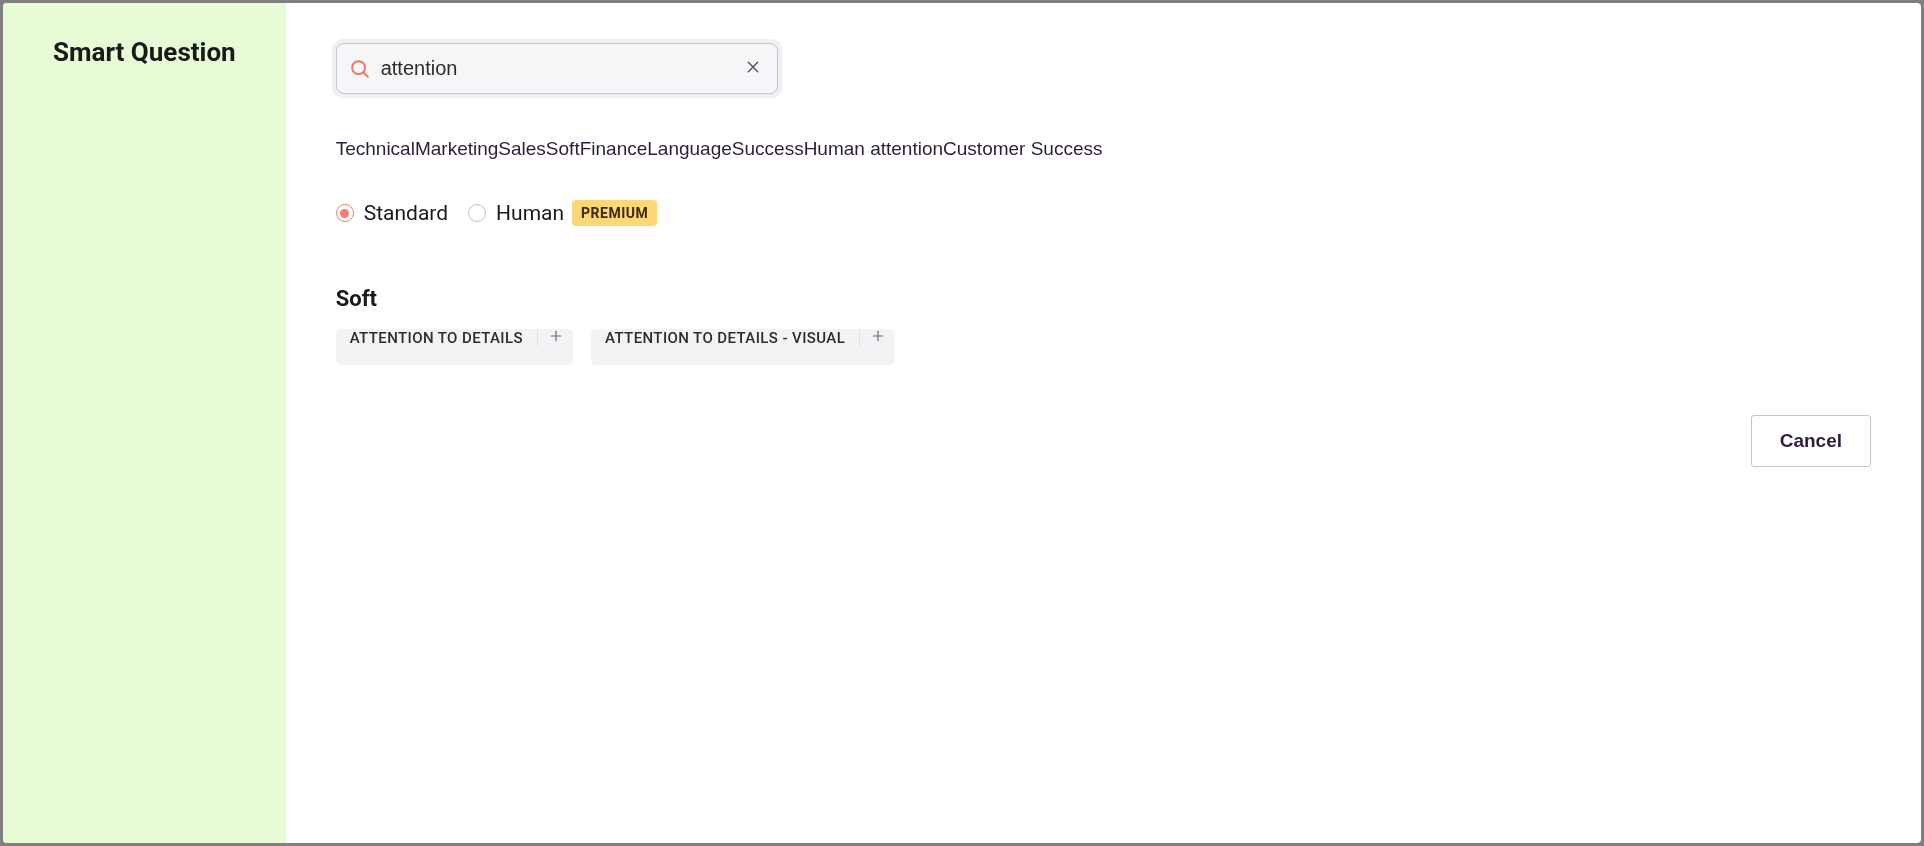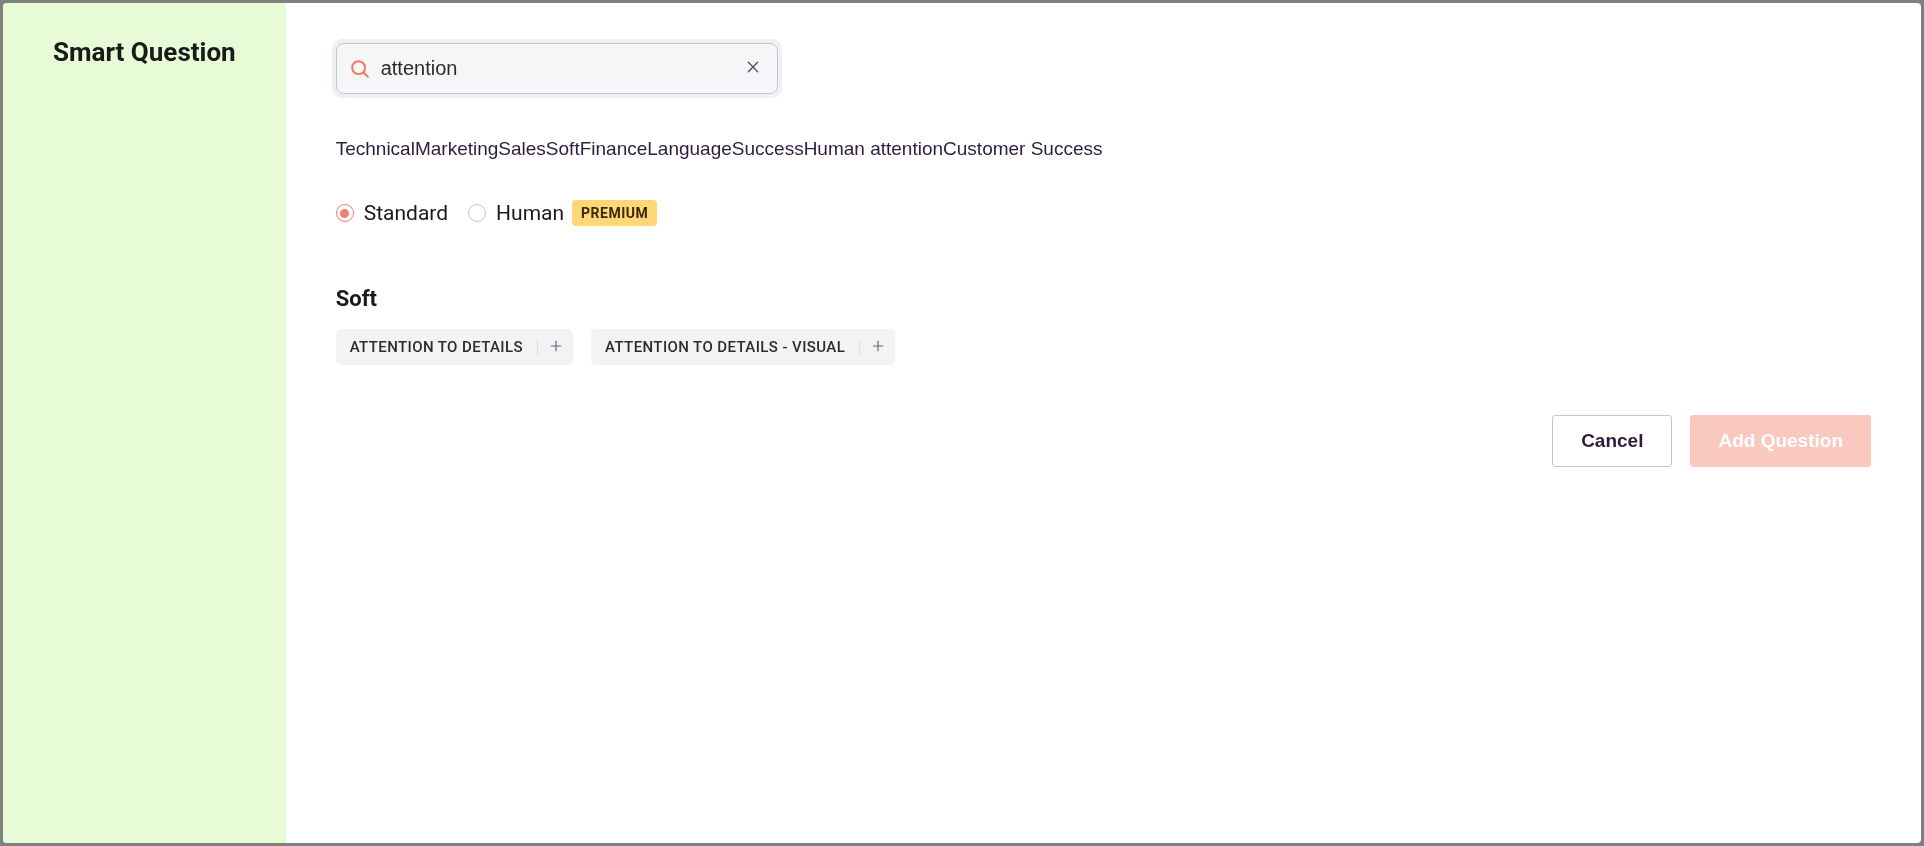--- a/index.html
+++ b/index.html
@@ -133,21 +133,21 @@
     margin-top: 60px;
   }
   .chips {
     display: flex;
     gap: 18px;
     margin-top: 18px;
     flex-wrap: wrap;
   }
   .chip {
     display: flex;
-    align-items: center;
+    align-items: flex-start;
     background: #f3f2f4;
     border-radius: 5px;
     overflow: hidden;
     height: 36px;
   }
   .chip-label {
     padding: 0 14px;
     font-size: 15px;
     letter-spacing: 0.4px;
     color: #2c2c2c;
@@ -266,18 +266,17 @@
               <line x1="12" y1="4" x2="12" y2="20"></line>
               <line x1="4" y1="12" x2="20" y2="12"></line>
             </svg>
           </span>
         </button>
       </div>
     </div>
 
     <div class="footer">
       <button class="btn btn-cancel">Cancel</button>
-      <button class="btn btn-add">Add Question</button>
     </div>
 
   </div>
 
 </div>
 
 </body></html>

